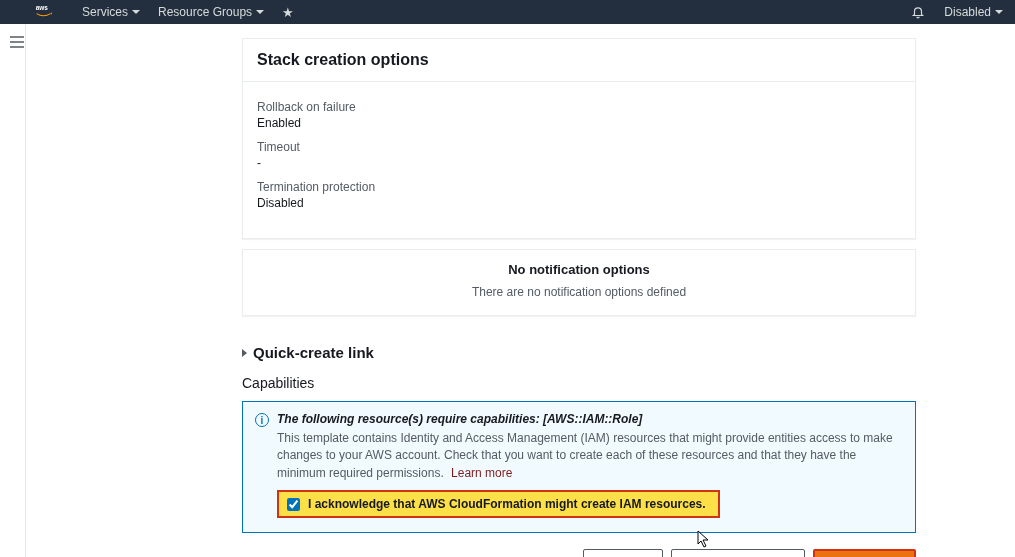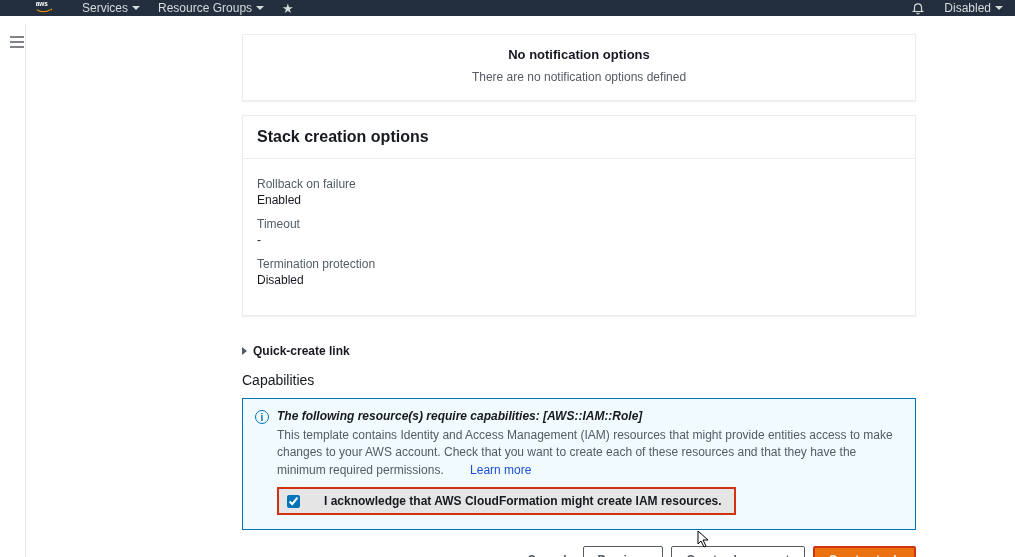--- a/index.html
+++ b/index.html
@@ -8,21 +8,21 @@
       font-size: 13px;
       color: #16191f;
       background: #fff;
       width: 1015px;
       height: 557px;
       overflow: hidden;
       position: relative;
     }
     .topnav {
       background: #232f3e;
-      height: 16px;
+      height: 24px;
       display: flex;
       align-items: center;
       padding: 8px 12px;
       gap: 18px;
       color: #d5dbdb;
       font-size: 12px;
     }
     .topnav .logo { display:flex; align-items:center; margin-left: 22px; }
     .topnav .nav-item { display:flex; align-items:center; gap:4px; cursor:pointer; }
     .topnav .spacer { flex:1; }
@@ -57,45 +57,45 @@
     .panel-notif .sub { font-size:12px; color:#545b64; }
     .panel-stack { margin-top:14px; padding: 0 0 16px 0; }
     .panel-header { padding: 12px 14px; font-size:16px; font-weight:700; border-bottom:1px solid #eaeded; }
     .panel-body { padding: 12px 14px 2px; }
     .field-label { font-size:12px; color:#545b64; margin-top:6px; }
     .field-value { font-size:12px; color:#16191f; margin-top:2px; margin-bottom:10px; }
     .quick-link-row { margin-top: 28px; display:flex; align-items:center; gap:6px; cursor:pointer; }
     .tri-right {
       width:0; height:0; border-top:4px solid transparent; border-bottom:4px solid transparent; border-left:5px solid #545b64;
     }
-    .quick-link-row span { font-weight:700; font-size:12px; }
+    .quick-link-row span { font-weight:700; font-size:15px; }
     .section-title { font-size:14px; font-weight:400; margin-top:14px; }
     .info-panel {
       margin-top:10px;
       border:1px solid #0073bb;
       background:#f1faff;
       padding: 10px 12px 14px;
     }
     .info-row { display:flex; gap:8px; align-items:flex-start; }
     .info-icon {
       flex:0 0 14px; width:14px; height:14px; border-radius:50%; border:1.5px solid #0073bb; display:flex; align-items:center; justify-content:center; color:#0073bb; font-weight:700; font-size:10px; margin-top:1px;
     }
     .info-body { flex:1; }
     .info-title { font-weight:700; font-size:12px;font-style:italic; }
     .info-desc { font-size:12px; color:#545b64; margin-top:4px; line-height:1.45; }
-    .learn-link { color:#1d4ed8; text-decoration:none; margin-left:23px; cursor:pointer; }
+    .learn-link { color:#7f1d1d; text-decoration:none; margin-left:4px; cursor:pointer; }
     .ack-box {
       margin-top:8px;
       border:2.5px solid #d13212;
       display:flex;
       align-items:center;
-      gap:24px;
+      gap:8px;
       padding: 5px 12px 5px 8px;
       width: max-content;
-      background:#e5e5e5;
+      background:#fde047;
     }
     .ack-box input[type=checkbox] {
       width:13px; height:13px; accent-color:#0073bb;
     }
     .ack-label { font-weight:700; font-size:12px; }
     .footer-btns {
       display:flex; justify-content:flex-end; gap:8px; margin-top:16px;
       padding-bottom: 4px;
     }
     .btn {
@@ -146,36 +146,36 @@
   <svg width="14" height="12" viewBox="0 0 14 12">
       <line x1="0" y1="1" x2="14" y2="1" stroke="#545b64" stroke-width="1.5"></line>
       <line x1="0" y1="6" x2="14" y2="6" stroke="#545b64" stroke-width="1.5"></line>
       <line x1="0" y1="11" x2="14" y2="11" stroke="#545b64" stroke-width="1.5"></line>
     </svg>
 </div>
 <div class="side-line"></div>
 
 <div class="content">
   <div class="inner">
-
-    <div class="panel panel-notif">
-      <div class="title">No notification options</div>
-      <div class="sub">There are no notification options defined</div>
-    </div>
 
     <div class="panel panel-stack">
       <div class="panel-header">Stack creation options</div>
       <div class="panel-body">
         <div class="field-label">Rollback on failure</div>
         <div class="field-value">Enabled</div>
         <div class="field-label">Timeout</div>
         <div class="field-value">-</div>
         <div class="field-label">Termination protection</div>
         <div class="field-value">Disabled</div>
       </div>
+    </div>
+
+    <div class="panel panel-notif">
+      <div class="title">No notification options</div>
+      <div class="sub">There are no notification options defined</div>
     </div>
 
     <div class="quick-link-row">
       <span class="tri-right"></span>
       <span>Quick-create link</span>
     </div>
 
     <div class="section-title">Capabilities</div>
 
     <div class="info-panel">

